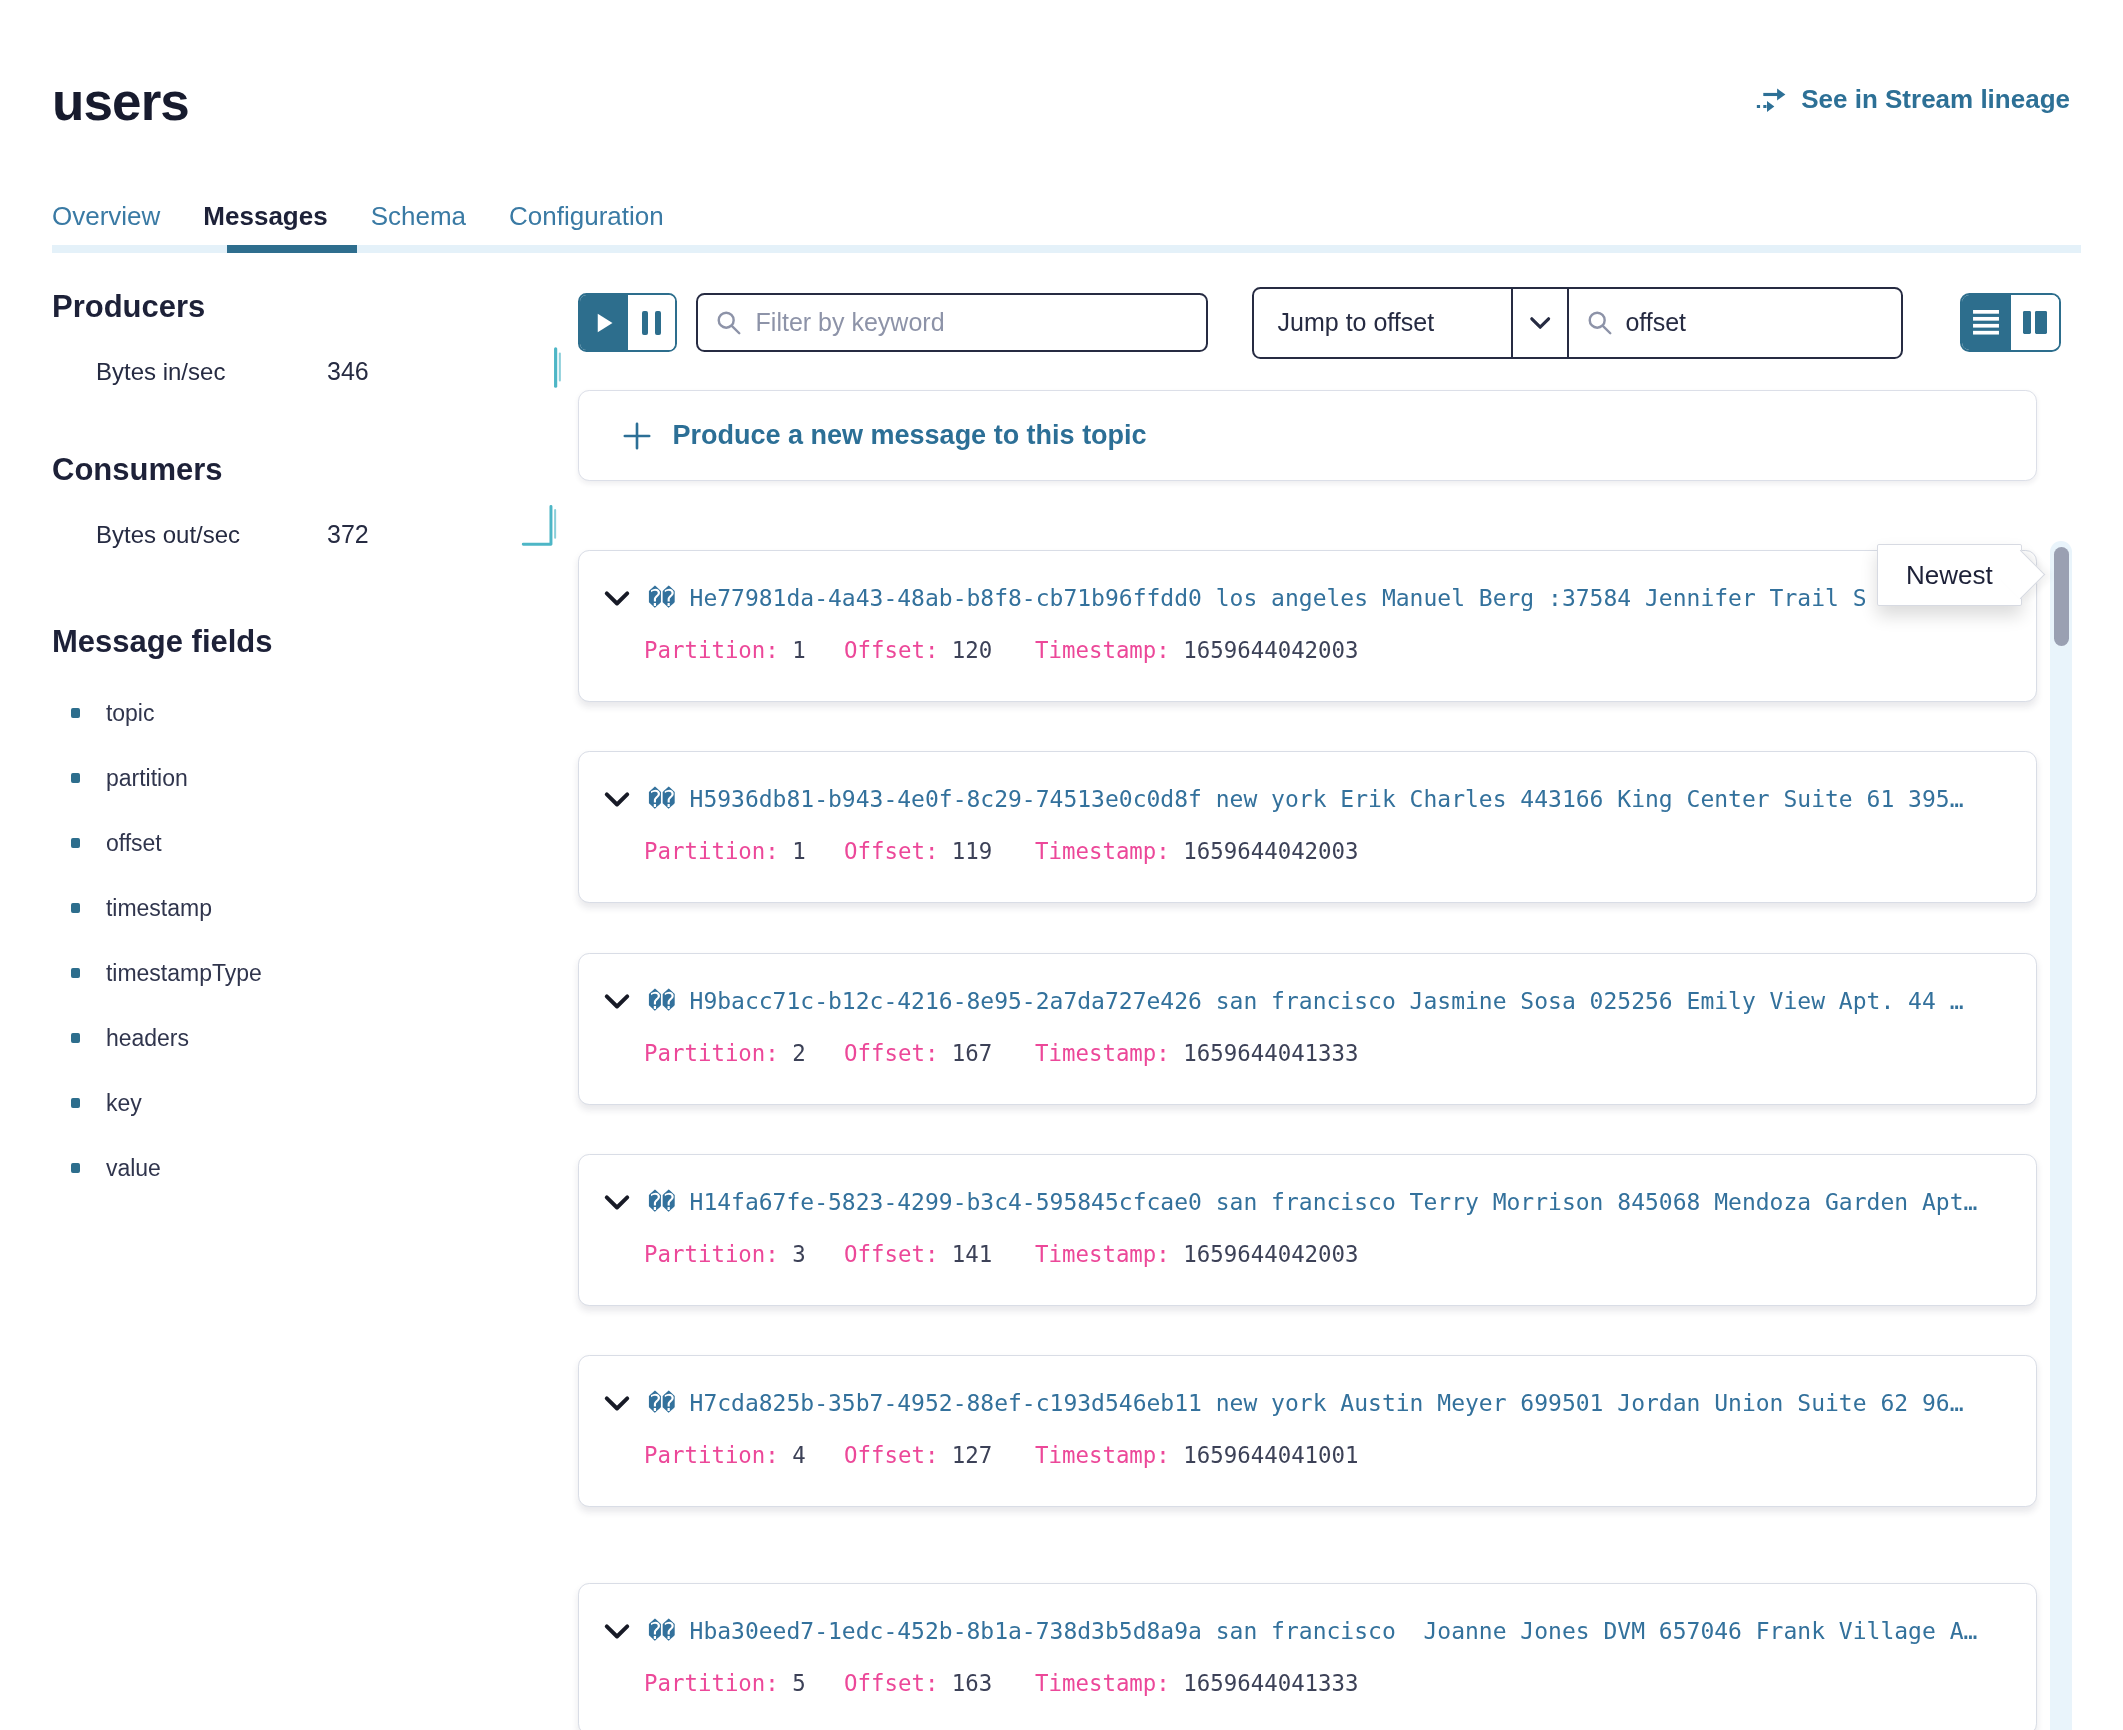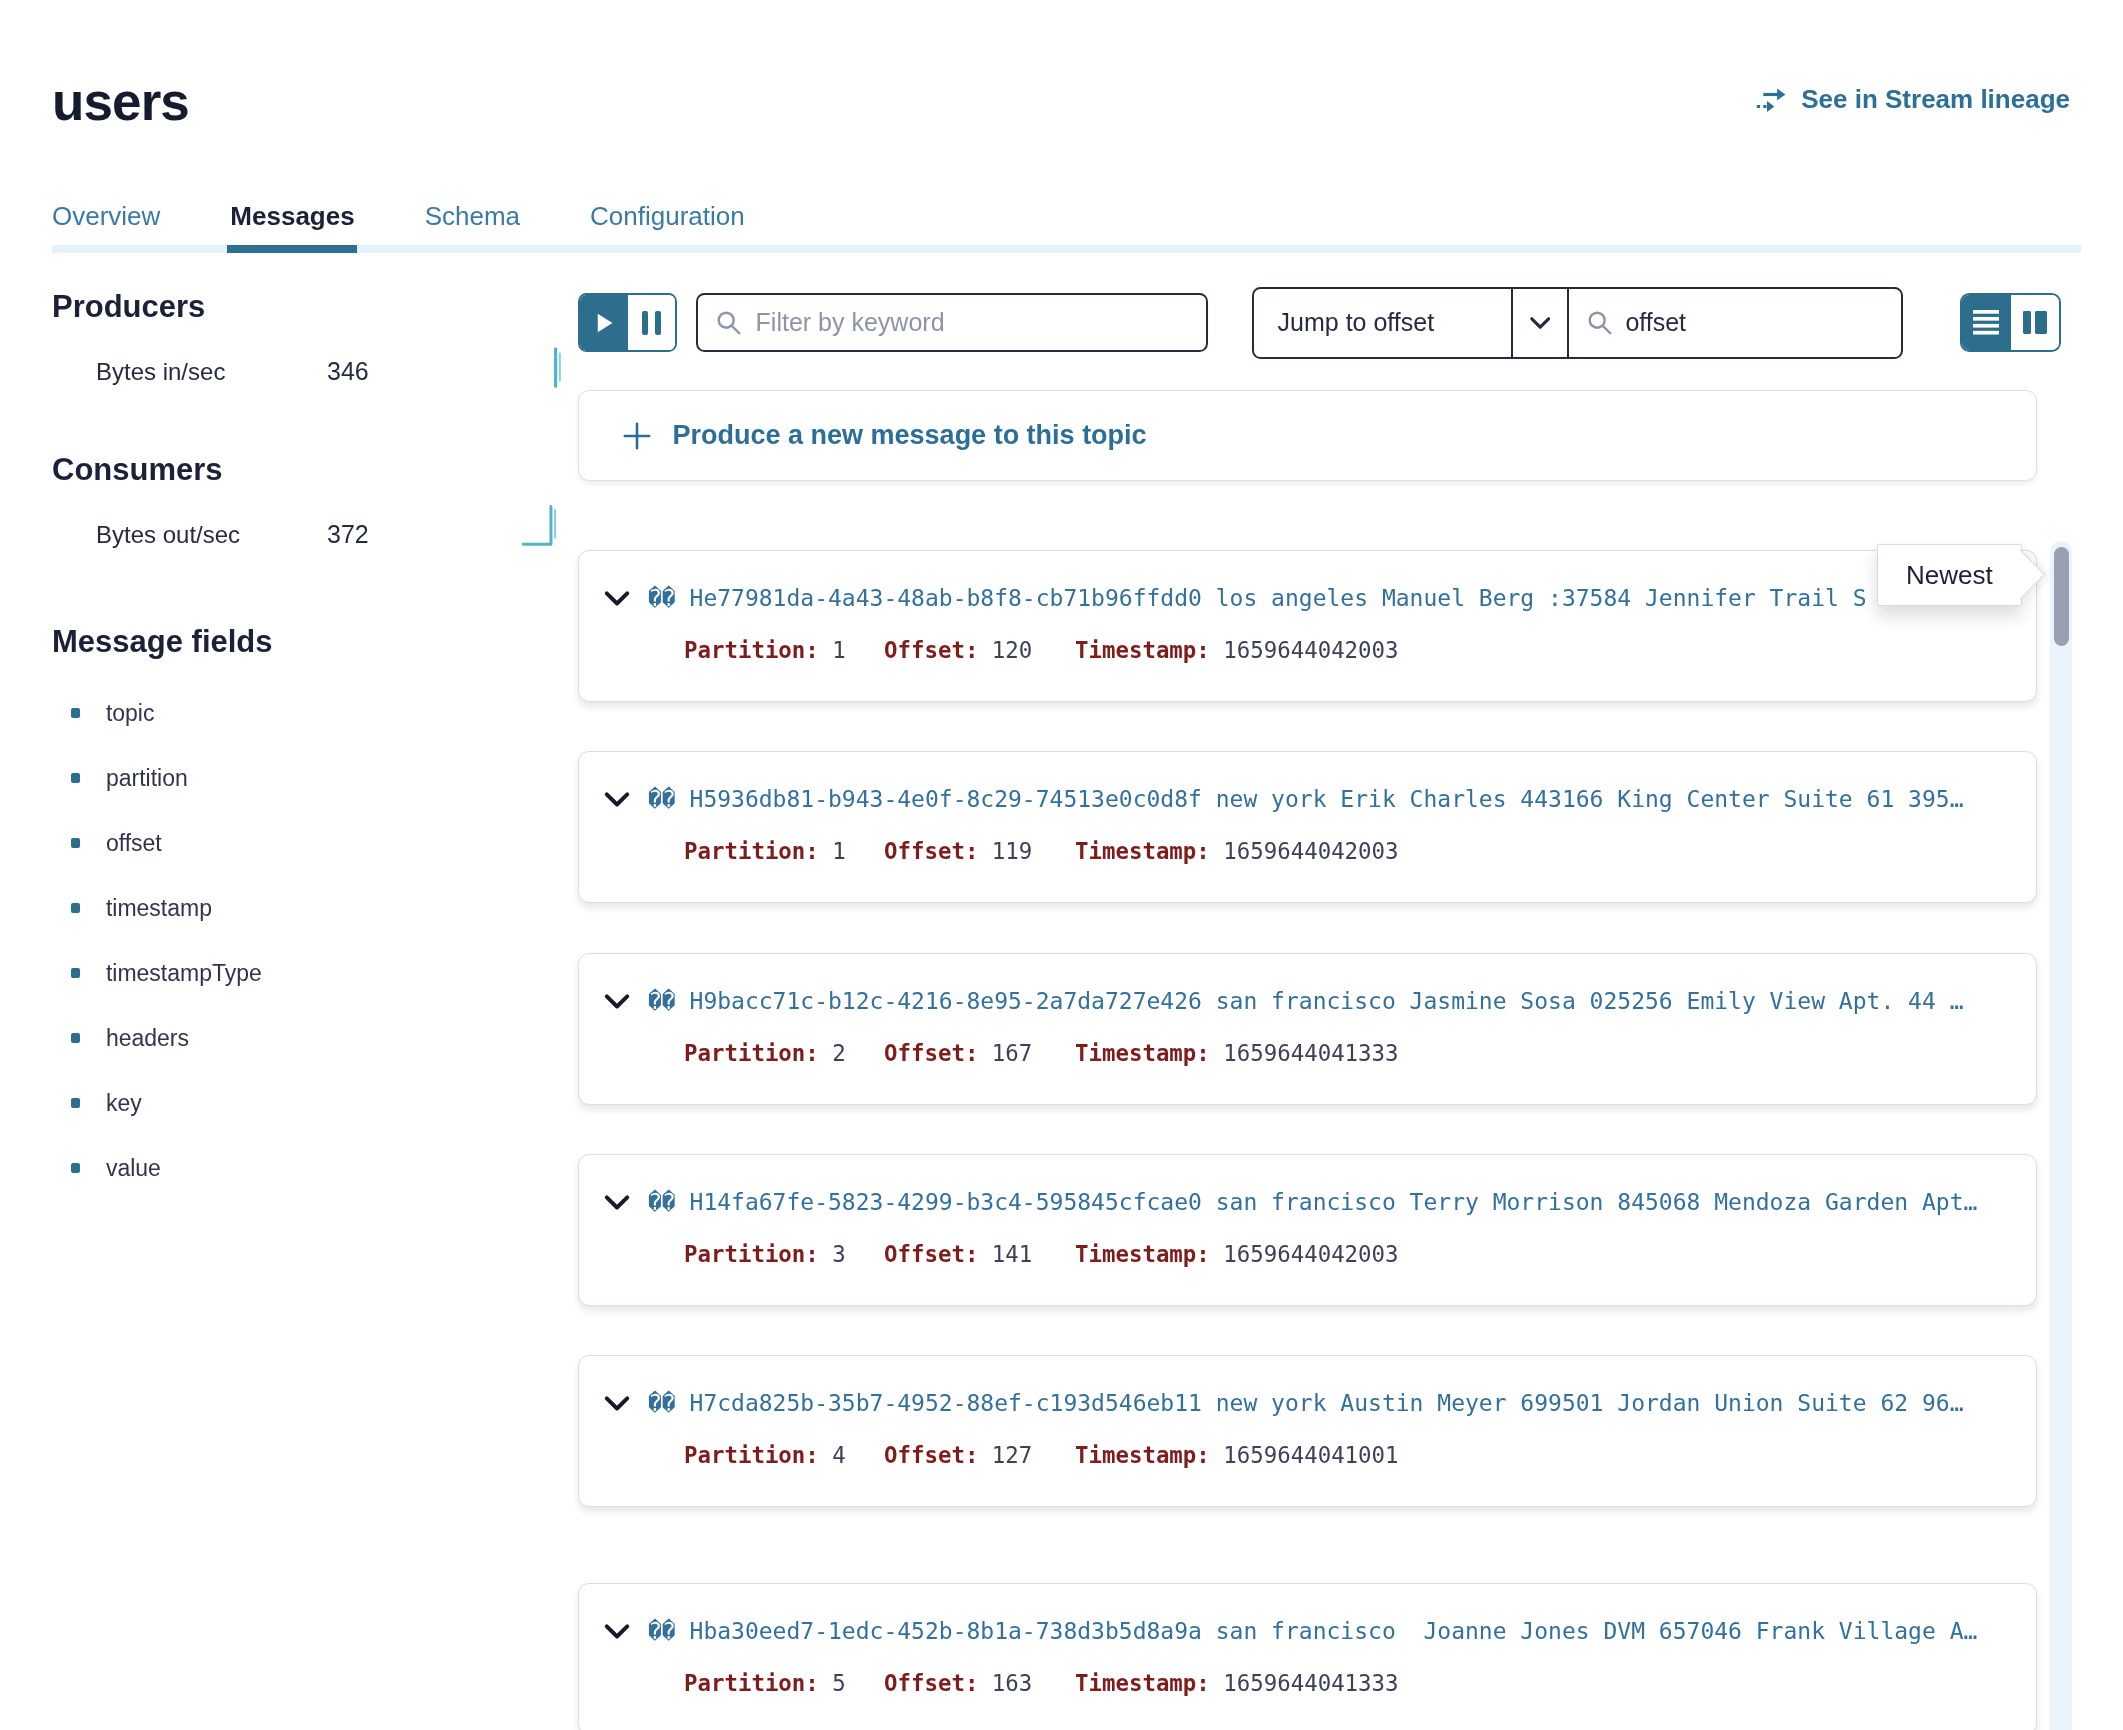--- a/index.html
+++ b/index.html
@@ -7,21 +7,21 @@
   html,body { background:#ffffff; }
   body { font-family:"Liberation Sans","DejaVu Sans",sans-serif; color:#1d2138; }
   .screen { position:relative; width:2124px; height:1730px; background:#fff; overflow:hidden; }
 
   
   .page-title { position:absolute; left:52px; top:71px; font-size:53px; font-weight:800; color:#171b2e; letter-spacing:-0.9px; }
   .lineage-link { position:absolute; right:54px; top:84px; display:flex; align-items:center; gap:11.2px;
     font-size:26px; font-weight:700; color:#2d7096; cursor:pointer; }
 
   
-  .tabs { position:absolute; left:52px; top:201px; display:flex; gap:70px; }
+  .tabs { position:absolute; left:52px; top:201px; display:flex; gap:43px; }
   .tab { font-size:26px; font-weight:500; color:#3a7aa4; cursor:pointer; }
   .tab.active { color:#1d2138; font-weight:700; }
   .tab-track { position:absolute; left:52px; top:245px; width:2029px; height:8.4px; background:#e4f1f9; }
   .tab-track .active-seg { position:absolute; left:175px; top:0; width:130px; height:8.4px; background:#2e6e8e; }
 
   
   .sidebar { position:absolute; left:52px; top:289px; width:503px; }
   .sidebar h2 { font-size:31px; font-weight:800; color:#1d2138; }
   .stat-row { position:relative; margin-top:26px; width:503px; height:41px; display:flex; align-items:center;margin-left:44px; }
   .stat-label { flex:0 0 231px; font-size:24px; color:#262b42; }
@@ -71,21 +71,21 @@
   .msg-card { position:absolute; left:578px; width:1459px; height:152px; background:#fff;
     border:1.9px solid #d9dde6; border-radius:11.2px; box-shadow:0 4.7px 7.5px rgba(25,30,55,0.10); }
   .msg-chevron { position:absolute; left:24px; top:39px; cursor:pointer; }
   .msg-key { position:absolute; left:69px; top:34px; right:17px; font-family:"DejaVu Sans Mono",monospace;
     font-size:23px; color:#33719c; white-space:pre; overflow:hidden; cursor:pointer; }
   .msg-meta { position:absolute; left:65px; top:86px; right:17px; font-family:"DejaVu Sans Mono",monospace;
     font-size:22.4px; color:#3c4157; white-space:nowrap; }
   .msg-meta .kv { display:inline-block; }
   .kv-partition { width:200px; }
   .kv-offset { width:191px; }
-  .msg-meta b { font-weight:bold; color:#7f1d1d;margin-left:40px; }
+  .msg-meta b { font-weight:normal; color:#ec4899; }
 
   
   .newest-tip { position:absolute; left:1877px; top:544px; height:62px; background:#fff;
     border:1.9px solid #d7dae2; display:flex; align-items:center; padding:0 28px;
     font-size:26px; color:#1d2138; box-shadow:0 9.3px 17px rgba(0,0,0,0.14); z-index:20; border-radius:1.9px; }
   .newest-tip::after { content:""; position:absolute; right:-17.7px; top:12px; width:34px; height:34px;
     background:#fff; border-top:1.9px solid #d7dae2; border-right:1.9px solid #d7dae2;
     transform:rotate(45deg); box-shadow:5.6px -3.7px 7.5px rgba(0,0,0,0.05); }
 
   

